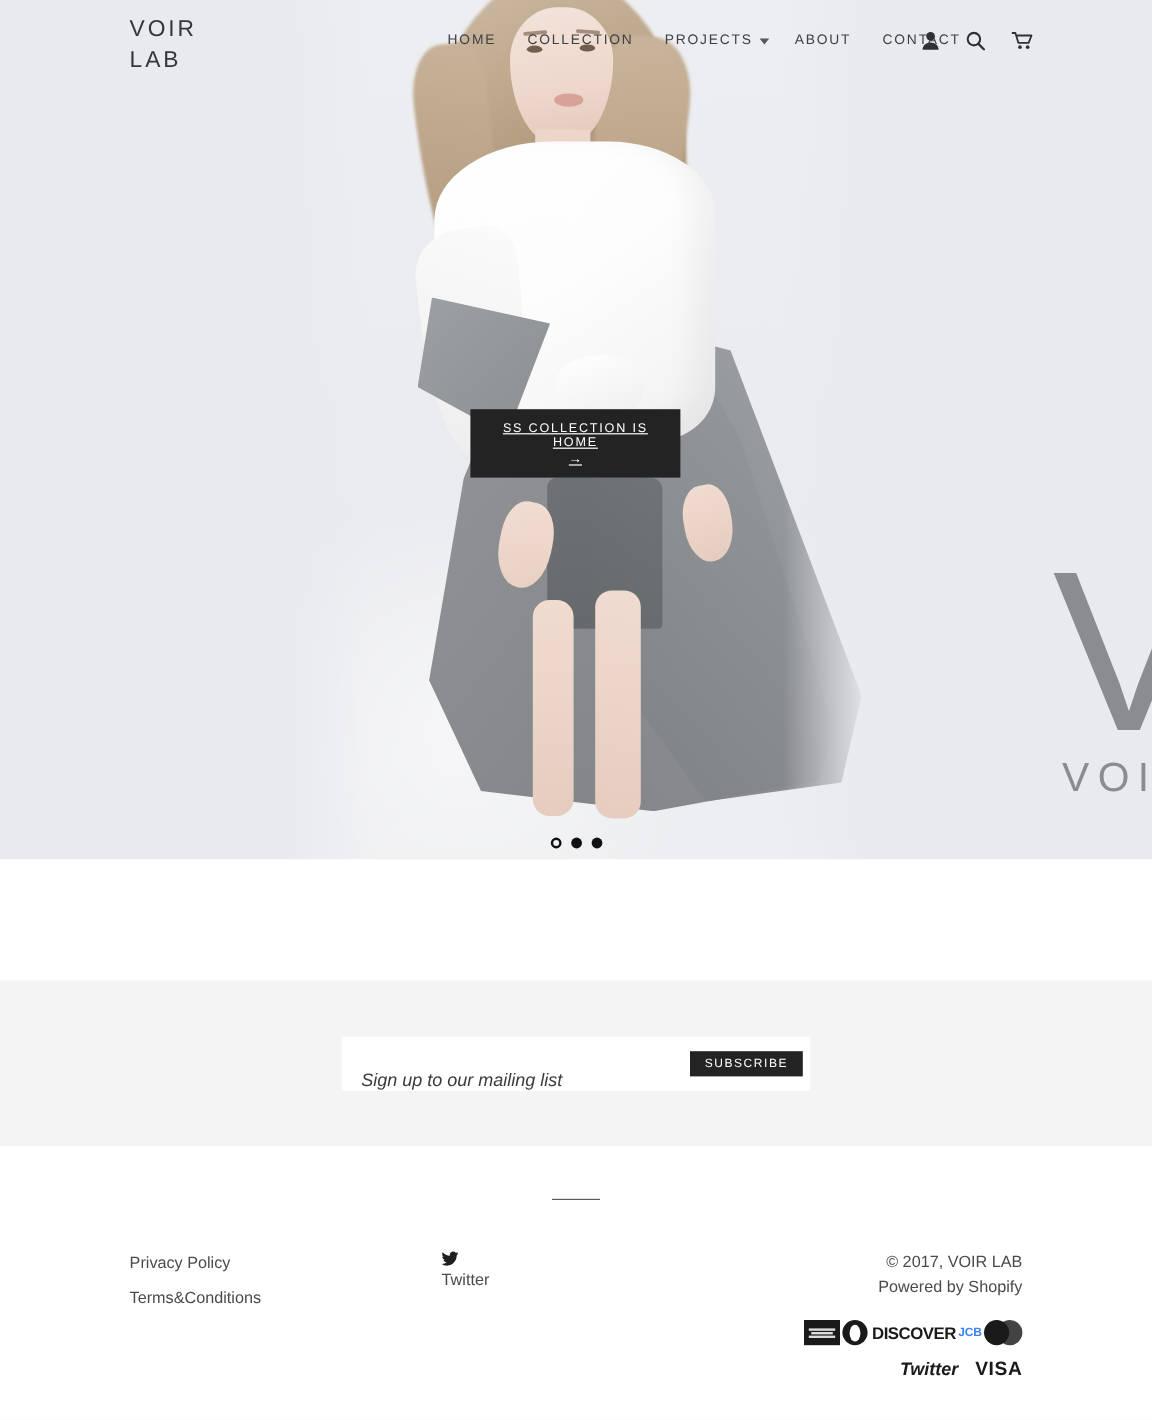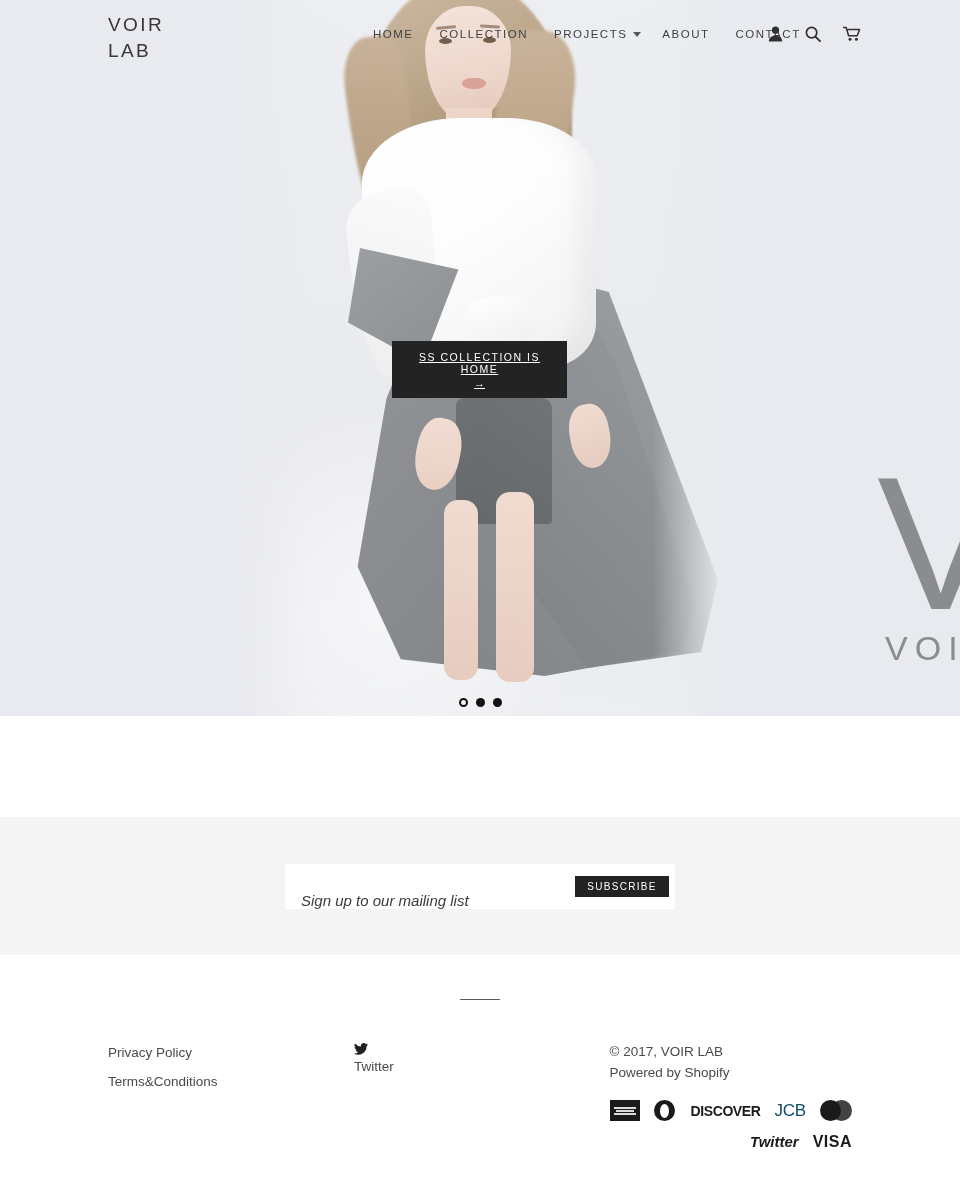--- a/index.html
+++ b/index.html
@@ -348,21 +348,21 @@
     width: 40px; height: 1px;
     background: #5c5c5c;
     margin: 44px auto 0;
   }
   .footer-cols {
     display: flex;
     padding: 42px 108px 0 108px;
   }
   .col-links { width: 260px; }
   .col-social { width: 270px; }
-  .col-info { flex: 1; text-align: left; }
+  .col-info { flex: 1; text-align: right; }
 
   .footer a, .footer .f-text {
     color: #4a4a4a;
     font-size: 13.5px;
     text-decoration: none;
     display: block;
     line-height: 22px;
     margin-bottom: 0;
   }
   .col-links a { margin-bottom: 7px; cursor: pointer; }
@@ -376,21 +376,21 @@
   .social-row span.lbl { font-size: 13.5px; color: #4a4a4a; line-height: 22px; }
   .social-row svg { display: block; }
 
   .copyright { font-size: 13.5px; color: #4a4a4a; line-height: 20px; }
   .copyright a { display: inline; color: #4a4a4a; text-decoration: none; cursor: pointer; }
 
   .pay-row {
     display: flex;
     justify-content: flex-end;
     align-items: center;
-    gap: 14px;
+    gap: 2px;
     margin-top: 16px;
   }
   .pay-row.second { margin-top: 10px; gap: 14px; }
   .pay { height: 21px; display: flex; align-items: center; }
 
   .amex-box {
     width: 30px; height: 21px; background: #1a1a1a;
     display: flex; flex-direction: column; justify-content: center;
     align-items: center; gap: 1px; overflow: hidden;
   }
@@ -403,21 +403,21 @@
     width: 21px; height: 21px; border-radius: 50%; background: #1a1a1a;
     display: flex; align-items: center; justify-content: center;
   }
   .diners .d-inner { width: 9px; height: 14px; border-radius: 50%; background: #fff; }
 
   .discover-txt {
     font-size: 14px; font-weight: bold; color: #1a1a1a;
     letter-spacing: -.4px; font-family: "Liberation Sans", sans-serif;
   }
   .jcb-txt {
-    font-size: 17px; font-weight: normal; color: #0c4a6e;
+    font-size: 10px; font-weight: bold; color: #3b82f6;
     letter-spacing: -.2px;
   }
   .mc { position: relative; width: 32px; height: 21px; }
   .mc i {
     position: absolute; top: 0; width: 21px; height: 21px;
     border-radius: 50%; background: #1a1a1a;
   }
   .mc i.l { left: 0; }
   .mc i.r { left: 11px; opacity: .82; }
   .paypal-txt {

